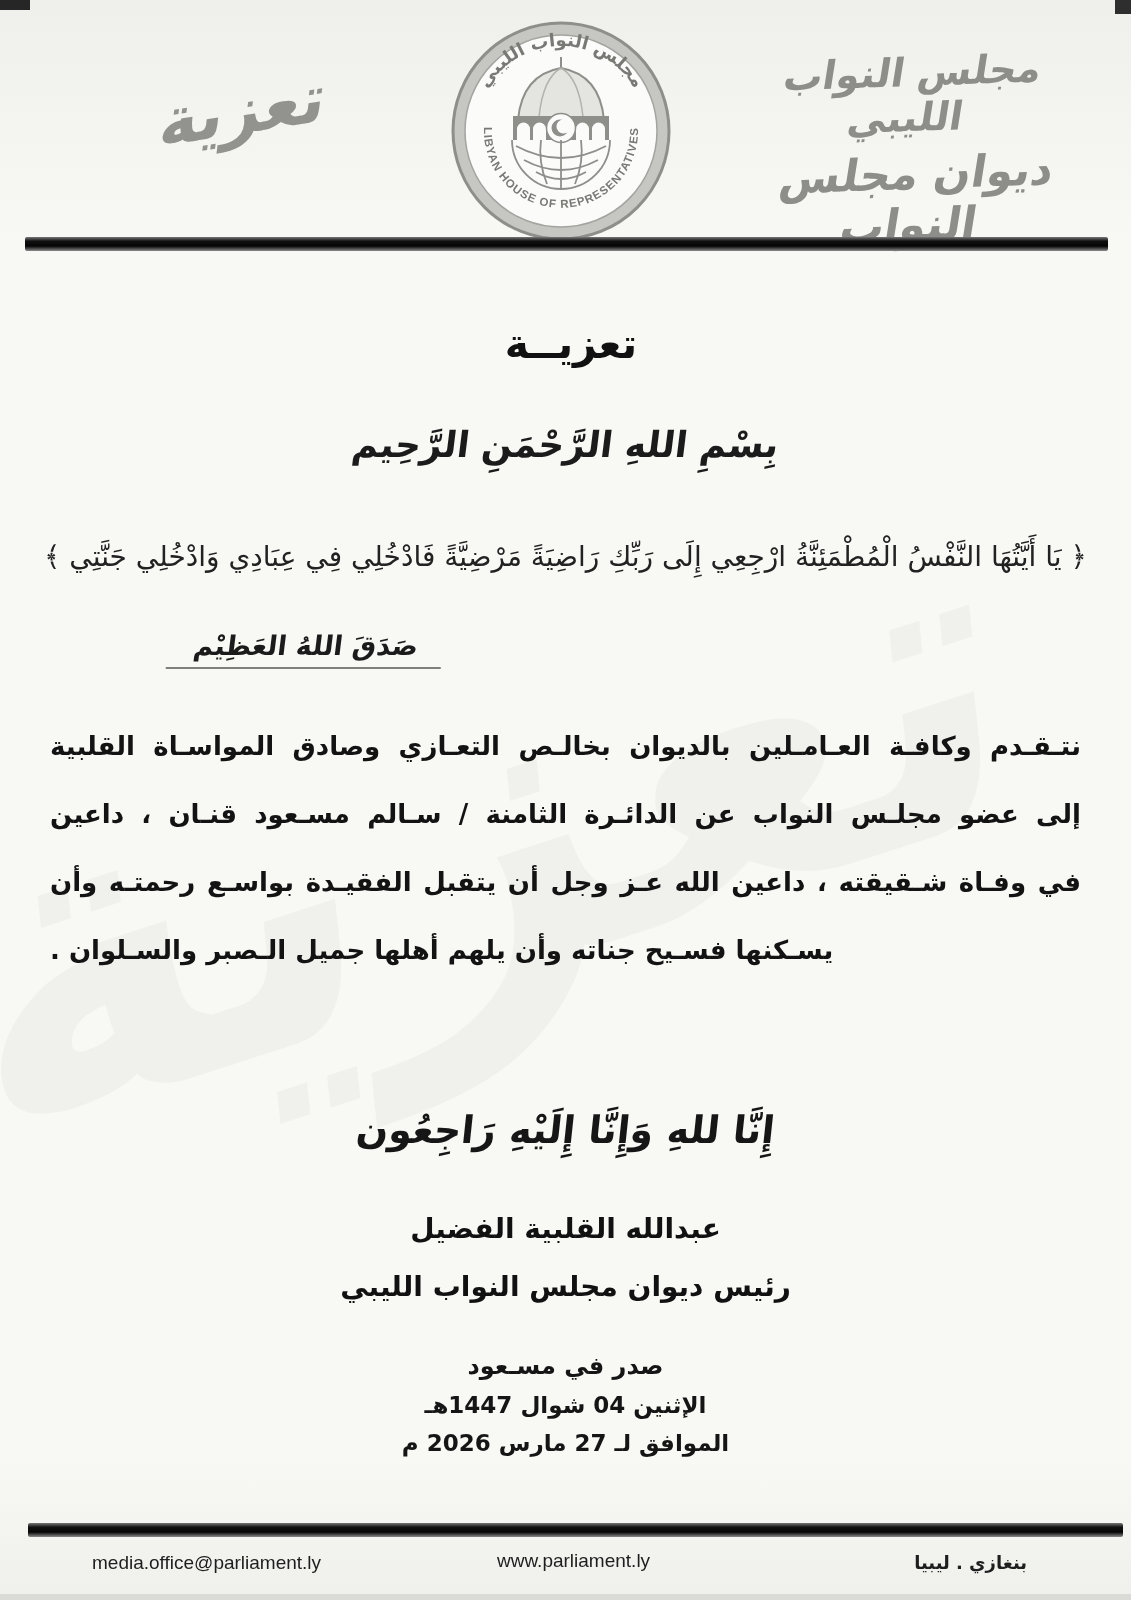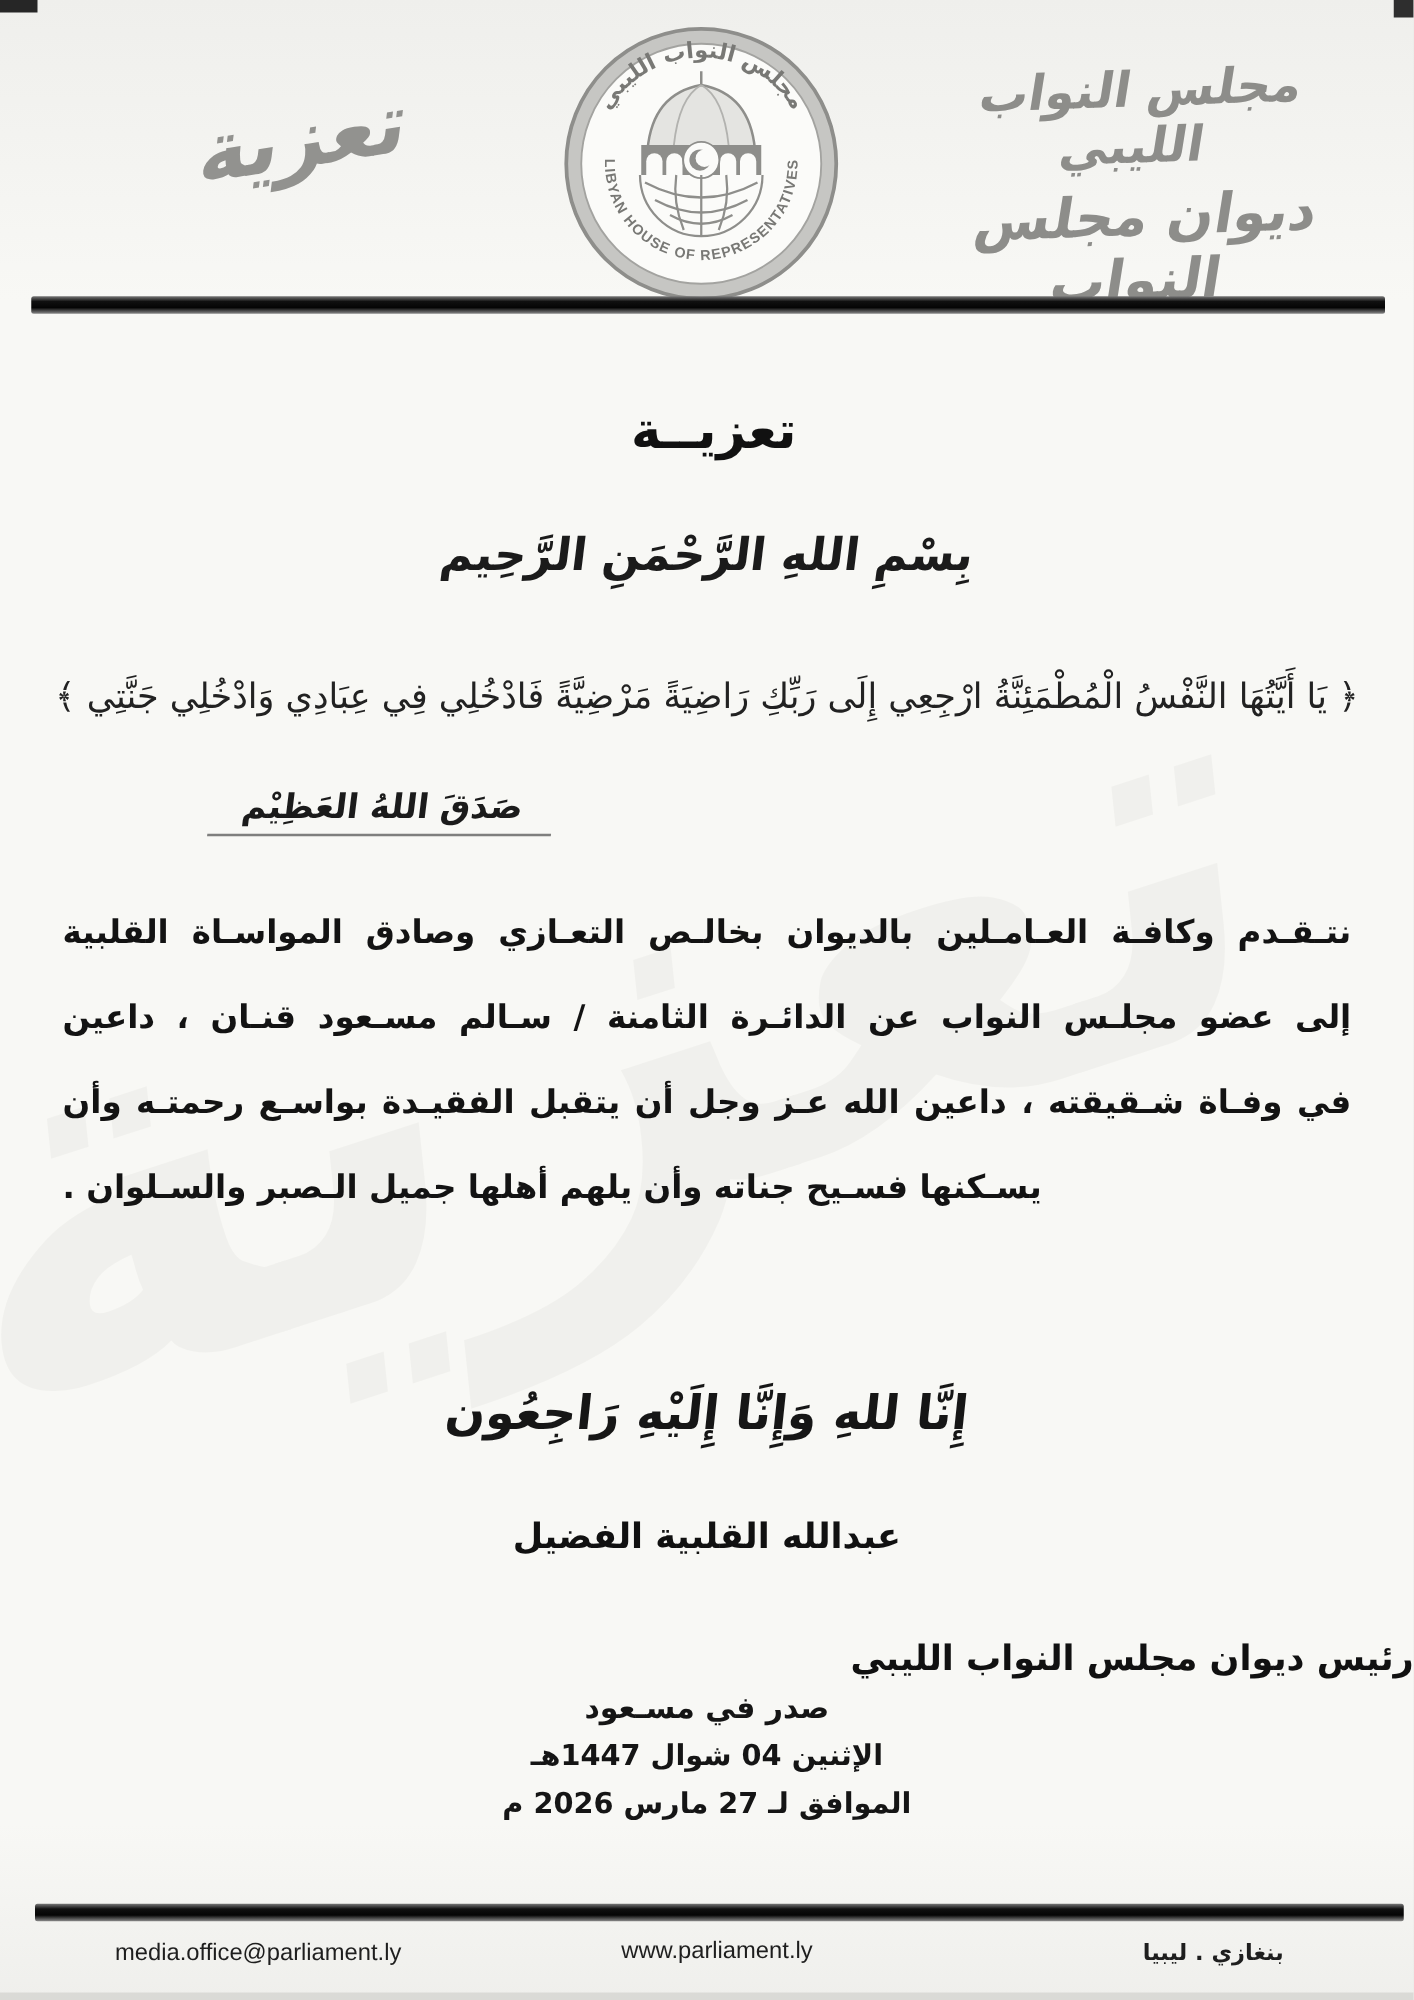--- a/index.html
+++ b/index.html
@@ -47,22 +47,22 @@
     font-size:27px; font-weight:bold; color:#1b1b1b; direction:rtl; transform:skewX(-7deg);
     border-bottom:2px solid rgba(27,27,27,.55); padding-bottom:6px;}
   .body-text{position:absolute; top:712px; left:50px; right:50px; direction:rtl;
     font-size:26px; font-weight:bold; color:#131313; line-height:68px;}
   .body-text .jl{text-align:justify; text-align-last:justify;}
   .body-text .ll{text-align:left;}
   .istirja{position:absolute; top:1108px; left:0; right:0; text-align:center;
     font-size:38px; font-weight:bold; color:#161616; direction:rtl; transform:skewX(-6deg);}
   .sig-name{position:absolute; top:1212px; left:0; right:0; text-align:center;
     font-size:28px; font-weight:bold; color:#111; direction:rtl;}
-  .sig-title{position:absolute; top:1270px; left:0; right:0; 
-    font-size:28px; font-weight:bold; color:#111; direction:rtl;margin-top:40px;}
+  .sig-title{position:absolute; top:1270px; left:0; right:0; text-align:center;
+    font-size:28px; font-weight:bold; color:#111; direction:rtl;}
   .issued{position:absolute; top:1352px; left:0; right:0; text-align:center;
     font-size:24px; font-weight:bold; color:#151515; direction:rtl;}
   .hijri{position:absolute; top:1392px; left:0; right:0; text-align:center;
     font-size:23px; font-weight:bold; color:#151515; direction:rtl;}
   .greg{position:absolute; top:1430px; left:0; right:0; text-align:center;
     font-size:23px; font-weight:bold; color:#151515; direction:rtl;}
   
   .footer-email{position:absolute; top:1552px; left:92px; font-size:19px; color:#1e1e1e;
     font-family:"Liberation Sans",sans-serif;}
   .footer-web{position:absolute; top:1550px; left:497px; font-size:19px; color:#1e1e1e;

